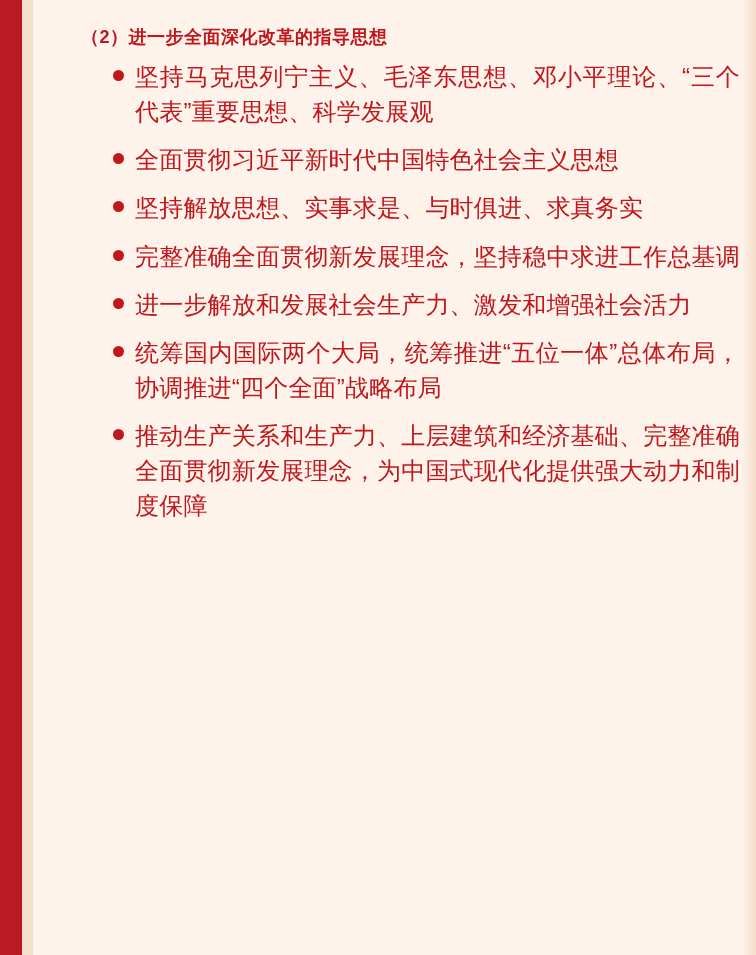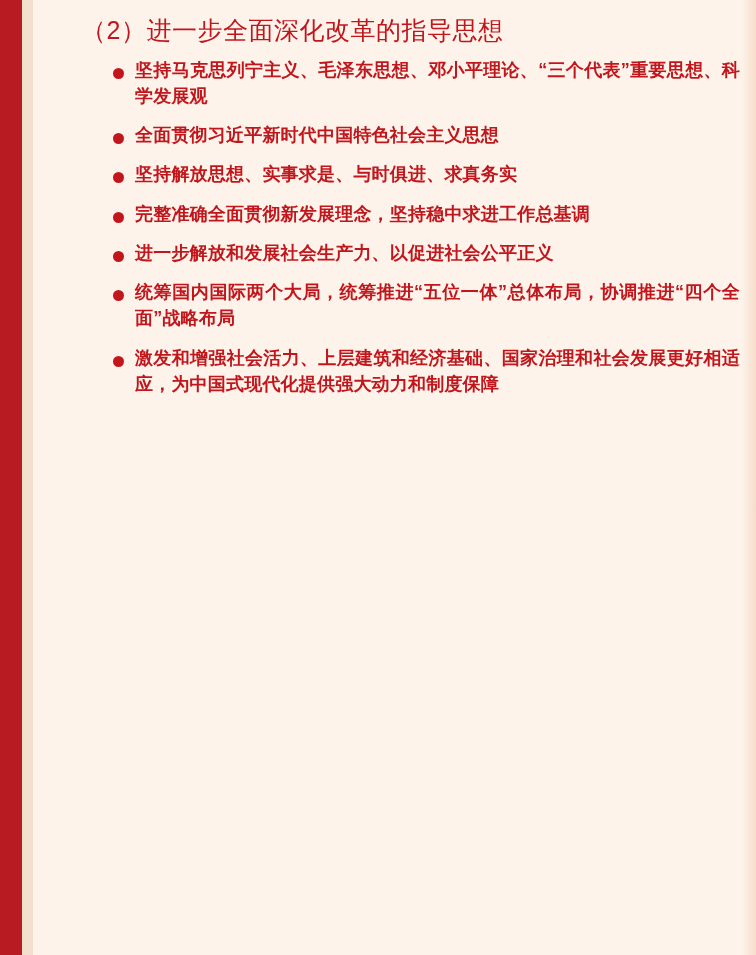--- a/index.html
+++ b/index.html
@@ -61,39 +61,39 @@
     left: 33px;
     top: 0;
     right: 0;
     bottom: 0;
     padding: 8px 16px 0 40px;
     box-sizing: border-box;
   }
 
   .section-title {
     color: #c0161c;
-    font-size: 25px;
-    font-weight: normal;
+    font-size: 18px;
+    font-weight: bold;
     letter-spacing: 0.5px;
     line-height: 1.3;
-    margin: 6px 0 10px 8px;
+    margin: 18px 0 10px 8px;
     white-space: nowrap;
   }
 
   .bullet-list {
     list-style: none;
     margin: 0;
     padding: 0 0 0 38px;
   }
 
   .bullet-item {
     position: relative;
     color: #c0161c;
-    font-size: 18px;
-    font-weight: bold;
+    font-size: 24px;
+    font-weight: normal;
     line-height: 1.46;
     margin-bottom: 13px;
     padding-left: 24px;
     text-align: justify;
     letter-spacing: 0.2px;
   }
 
   .bullet-item::before {
     content: "";
     position: absolute;
@@ -115,19 +115,19 @@
 
   <div class="content">
 
     <h1 class="section-title">（2）进一步全面深化改革的指导思想</h1>
 
     <ul class="bullet-list">
       <li class="bullet-item">坚持马克思列宁主义、毛泽东思想、邓小平理论、“三个代表”重要思想、科学发展观</li>
       <li class="bullet-item">全面贯彻习近平新时代中国特色社会主义思想</li>
       <li class="bullet-item">坚持解放思想、实事求是、与时俱进、求真务实</li>
       <li class="bullet-item">完整准确全面贯彻新发展理念，坚持稳中求进工作总基调</li>
-      <li class="bullet-item">进一步解放和发展社会生产力、以促进社会公平正义</li>
+      <li class="bullet-item">进一步解放和发展社会生产力、激发和增强社会活力</li>
       <li class="bullet-item">统筹国内国际两个大局，统筹推进“五位一体”总体布局，协调推进“四个全面”战略布局</li>
-      <li class="bullet-item">激发和增强社会活力、上层建筑和经济基础、国家治理和社会发展更好相适应，为中国式现代化提供强大动力和制度保障</li>
+      <li class="bullet-item">推动生产关系和生产力、上层建筑和经济基础、完整准确全面贯彻新发展理念，为中国式现代化提供强大动力和制度保障</li>
     </ul>
 
   </div>
 </div>
 
 </body></html>

